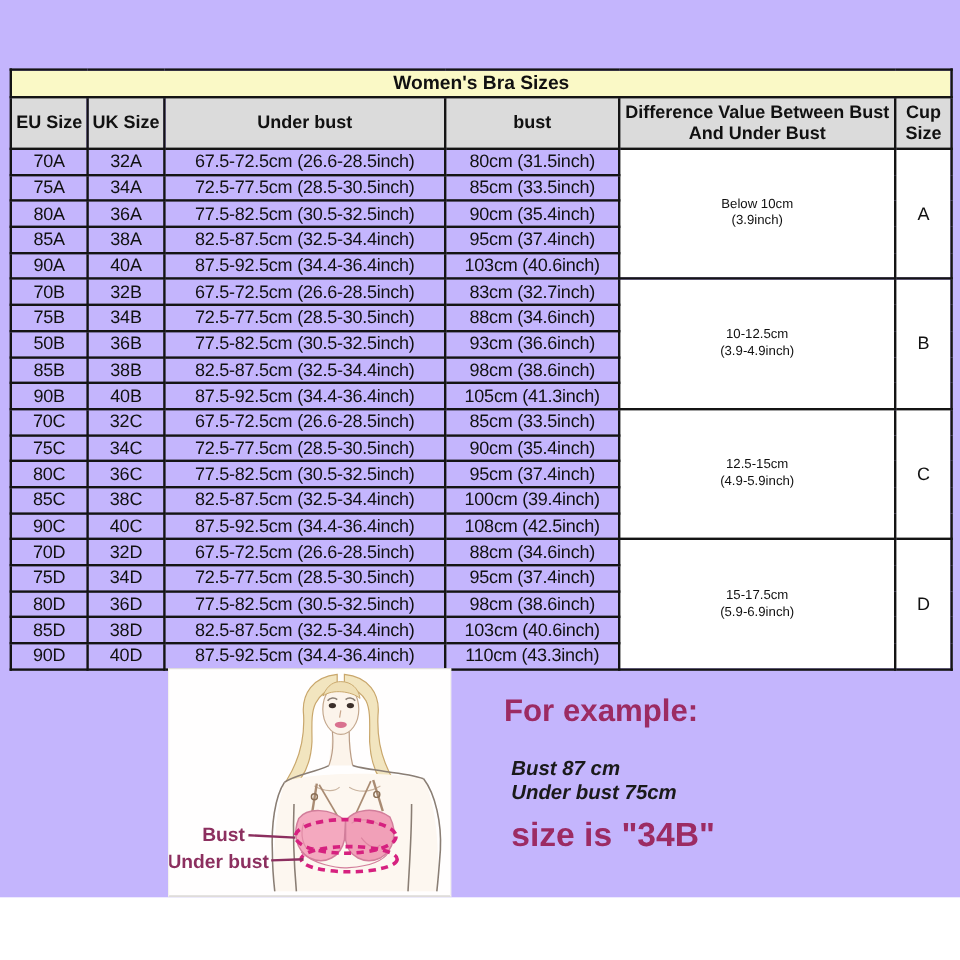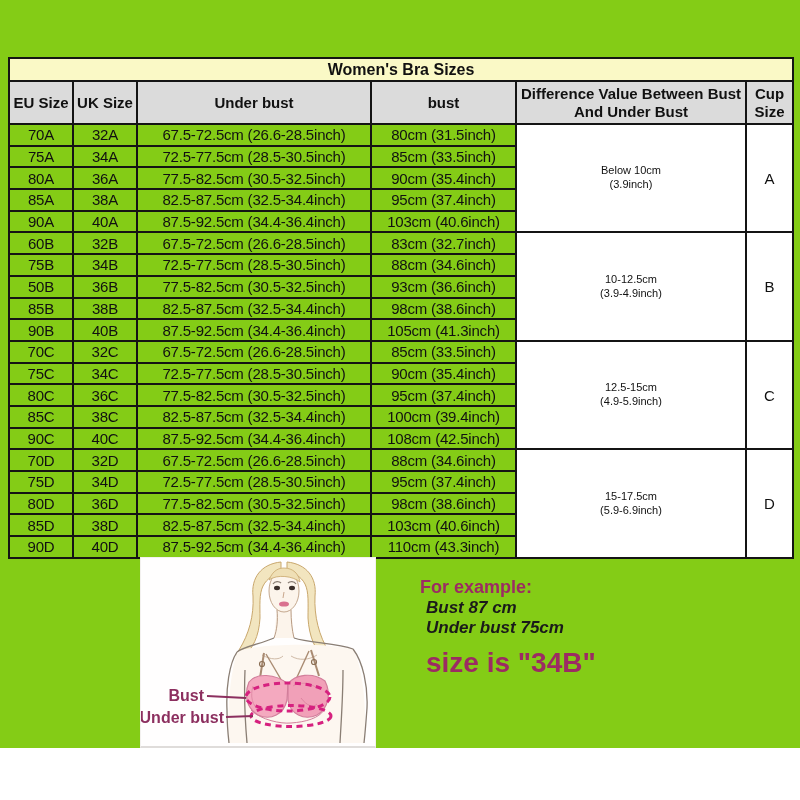--- a/index.html
+++ b/index.html
@@ -1,20 +1,20 @@
 <!DOCTYPE html>
 <html style="--title-bg: #faf9c6; --header-bg: #dbdbdb; --accent: #9c2b63; --label-magenta: #8c2f5f; --ellipse-pink: #d6217f;"><head>
 <meta charset="utf-8">
 <style>
   html, body { margin: 0; padding: 0; background: #ffffff; }
   .canvas {
     position: relative;
     width: 800px;
     height: 748px;
-    background: #84cc16;
+    background: #c4b5fd;
     overflow: hidden;
     font-family: "Liberation Sans", sans-serif;
     color: #111;
   }
 
   
   .size-table {
     position: absolute;
     left: 8px;
     top: 57px;
@@ -78,24 +78,24 @@
 
   
   .example-block {
     position: absolute;
     left: 420px;
     top: 578px;
     width: 340px;
   }
   .example-heading {
     color: var(--accent, #9c2b63);
-    font-size: 18px;
+    font-size: 26px;
     font-weight: bold;
     line-height: 1.1;
-    margin-bottom: 0;
+    margin-bottom: 24px;
   }
   .example-measure {
     color: #1a1a1a;
     font-size: 17px;
     font-weight: bold;
     line-height: 1.18;
     margin-left: 6px;
     font-style: italic;
   }
   .example-recommendation {
@@ -164,21 +164,21 @@
           <td class="data-cell">82.5-87.5cm (32.5-34.4inch)</td>
           <td class="data-cell">95cm (37.4inch)</td>
         </tr>
         <tr class="data-row">
           <td class="data-cell">90A</td>
           <td class="data-cell">40A</td>
           <td class="data-cell">87.5-92.5cm (34.4-36.4inch)</td>
           <td class="data-cell">103cm (40.6inch)</td>
         </tr>
         <tr class="data-row">
-          <td class="data-cell">60B</td>
+          <td class="data-cell">70B</td>
           <td class="data-cell">32B</td>
           <td class="data-cell">67.5-72.5cm (26.6-28.5inch)</td>
           <td class="data-cell">83cm (32.7inch)</td>
           <td rowspan="5" class="diff-cell">
             <div>10-12.5cm</div>
             <div>(3.9-4.9inch)</div>
           </td>
           <td rowspan="5" class="cup-cell">B</td>
         </tr>
         <tr class="data-row">

